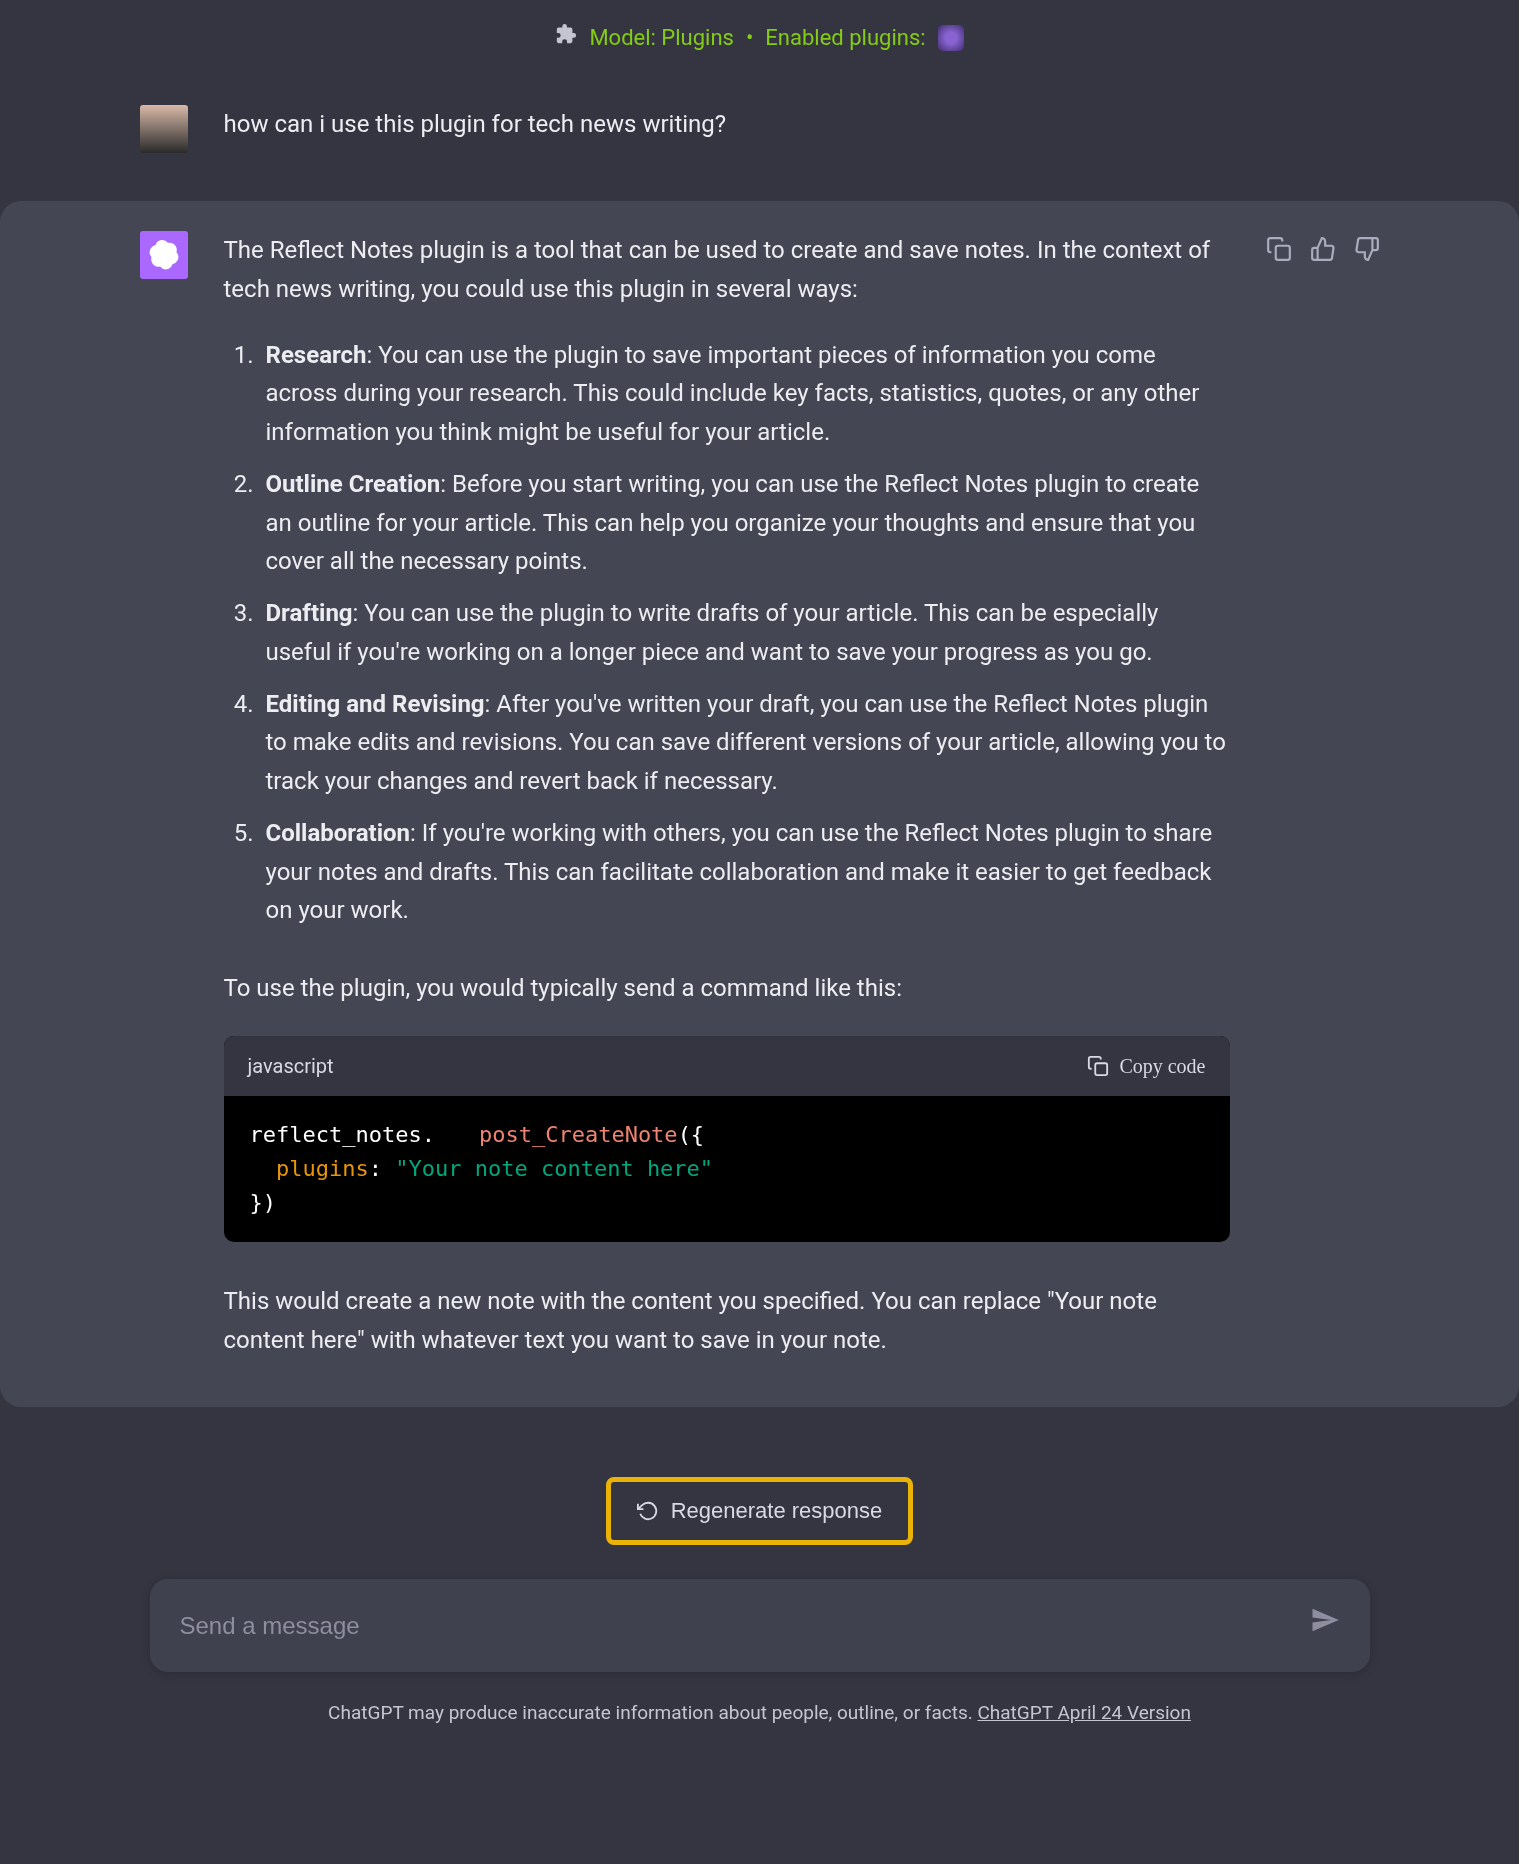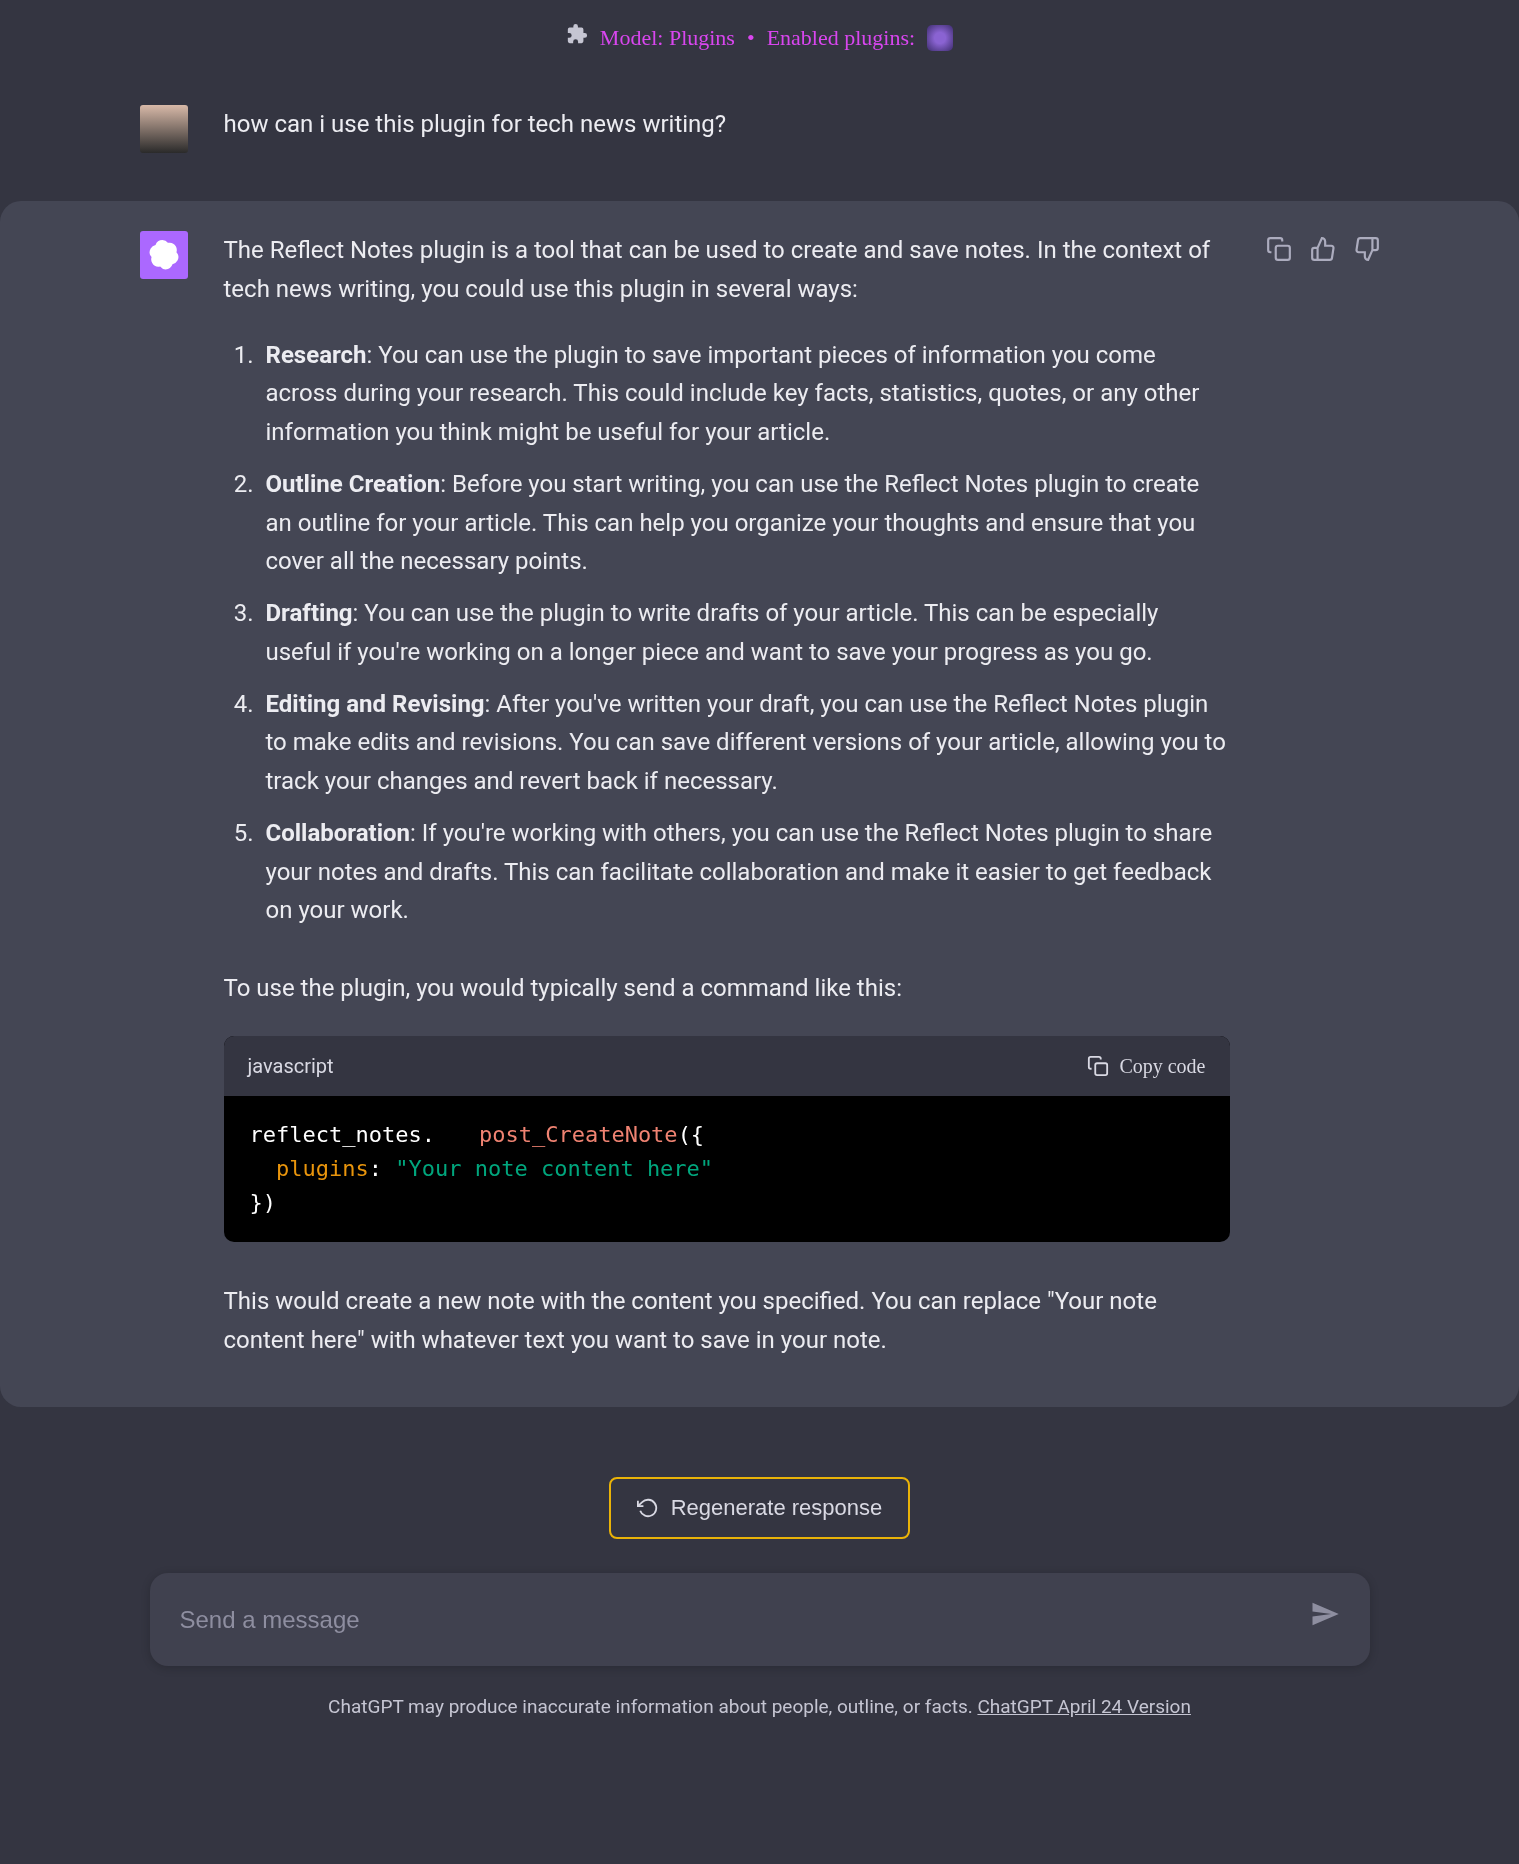--- a/index.html
+++ b/index.html
@@ -10,23 +10,22 @@
     font-size: 24px;
     line-height: 1.6;
     width: 1519px;
   }
   .header-bar {
     display: flex;
     align-items: center;
     justify-content: center;
     gap: 12px;
     padding: 20px 0;
-    color: #d946ef;
+    color: #84cc16;
     font-size: 22px;
-    font-family: Liberation Serif, serif;
   }
   .user-row {
     background: #343541;
     padding: 30px 0 48px 0;
   }
   .assistant-row {
     background: #444654;
     padding: 30px 0 48px 0;
     border-radius: 21px;
   }
@@ -92,21 +91,21 @@
   .tok-fn { color:#f08372;margin-left:44px; }
   .tok-key { color:#e9950c; }
   .tok-str { color:#00a67d; }
   .bottom-area {
     background:#343541;
     padding: 70px 0 30px 0;
   }
   .regen-btn {
     display:flex;align-items:center;gap:12px;
     margin:0 auto 34px auto;
-    border:2px solid #eab308;
+    border:5px solid #eab308;
     background:transparent;
     color:#d9d9e3;
     font-size:22px;
     padding:16px 26px;
     border-radius:8px;
     cursor:pointer;
   }
   .regen-btn svg{width:22px;height:22px;stroke:#d9d9e3;fill:none;stroke-width:2;}
   .input-wrap {
     max-width:1220px;

